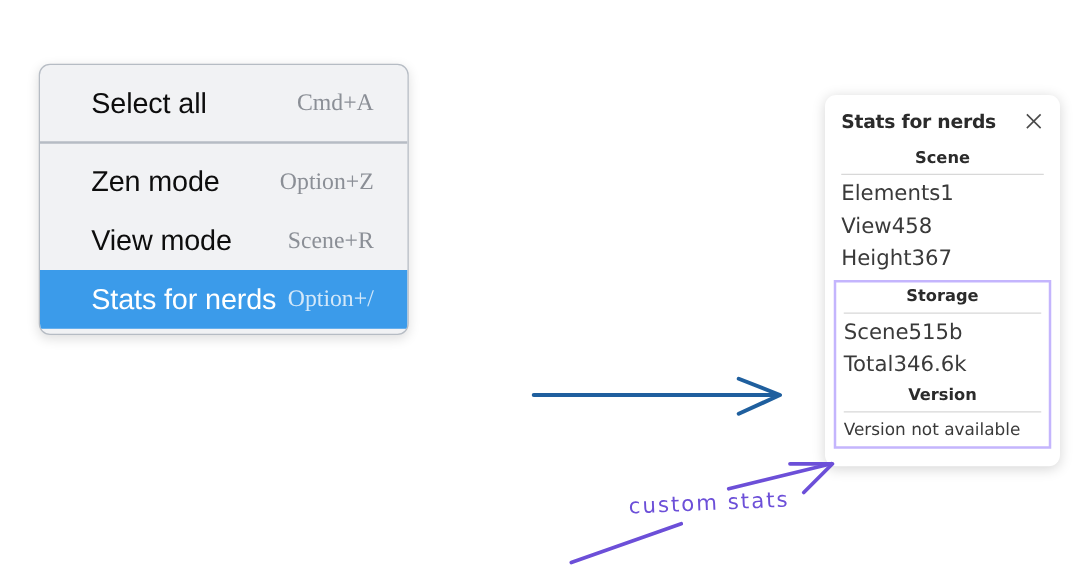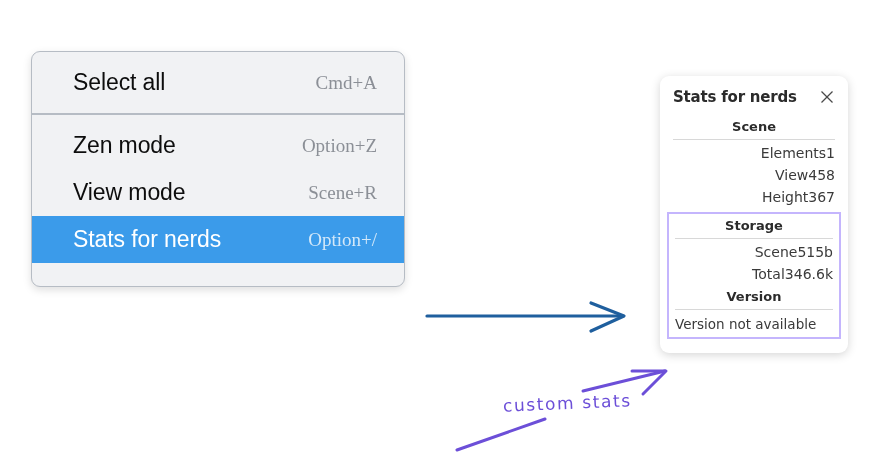--- a/index.html
+++ b/index.html
@@ -13,28 +13,28 @@
     background: #ffffff;
     font-family: "Liberation Sans", sans-serif;
     overflow: hidden;
   }
 
   
   #context-menu {
     position: absolute;
     left: 31px;
     top: 51px;
-    width: 374px;
+    width: 296px;
     background: #f1f2f4;
     border: 1px solid #b6bcc4;
     border-radius: 9px;
     box-shadow: 0 3px 9px rgba(0,0,0,0.13);
     overflow: hidden;
     padding-top: 7px;
-    padding-bottom: 23px;
+    padding-bottom: 4px;
     box-sizing: border-box;
   }
   .menu-group { }
   .menu-sep {
     height: 2px;
     background: #b6bcc4;
     margin: 7px 0 7px 0;
   }
   .menu-item {
     display: flex;
@@ -102,23 +102,23 @@
     color: #2b2b2b;
     padding: 4px 0 5px 0;
   }
   .rule {
     height: 1px;
     background: #d8d8d8;
     margin-bottom: 2px;
   }
   .stat-row {
     display: flex;
-    justify-content: flex-end;
+    justify-content: flex-start;
     align-items: baseline;
-    font-size: 14px;
+    font-size: 17px;
     color: #3a3a3a;
     padding: 3px 0;
   }
   .stat-row .sv { text-align: right; }
   .plain-row {
     font-size: 13.5px;
     color: #3a3a3a;
     padding: 4px 0 1px 0;
   }
   

